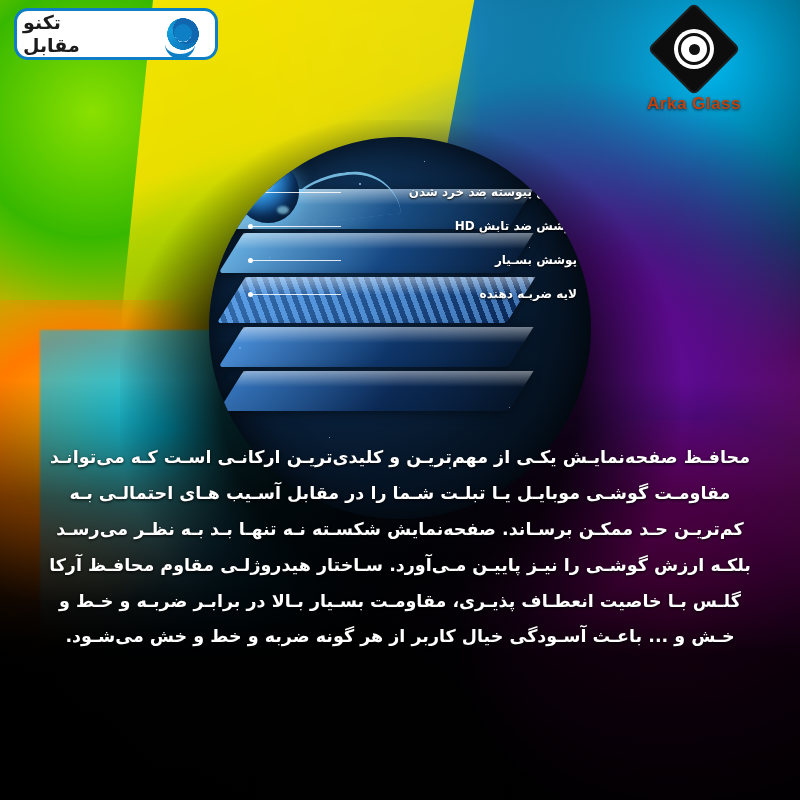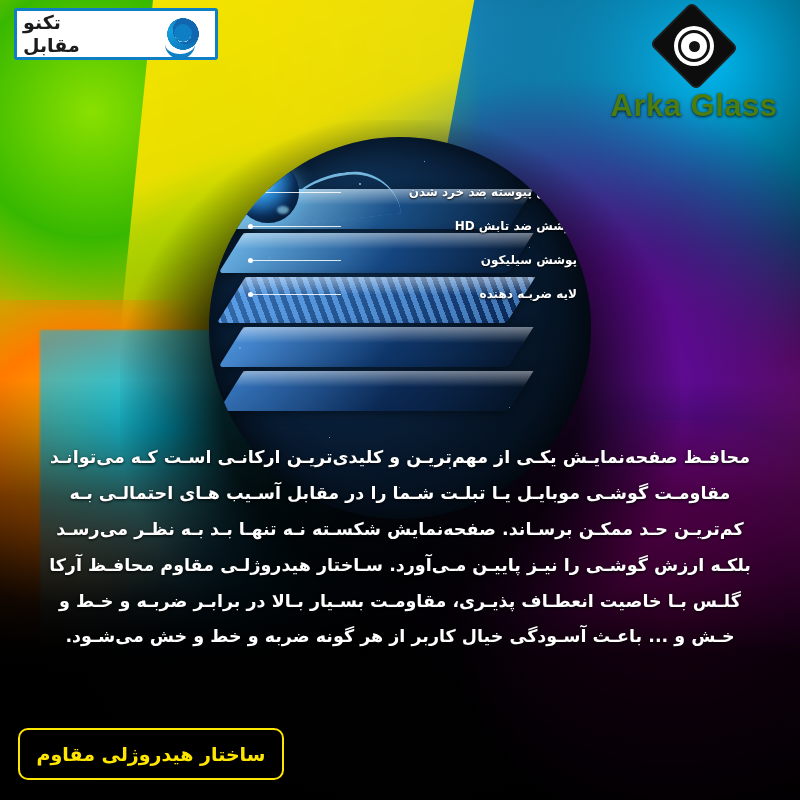--- a/index.html
+++ b/index.html
@@ -54,21 +54,21 @@
     background:radial-gradient(circle at 50% 50%, rgba(0,0,0,.92) 0%, rgba(0,0,0,.82) 45%, rgba(0,0,0,0) 72%);
   }
   .bg-bottom-fade{
     position:absolute;left:0;right:0;bottom:0;height:420px;
     background:linear-gradient(to top, rgba(0,0,0,.97) 0%, rgba(0,0,0,.93) 35%, rgba(0,0,0,.55) 72%, rgba(0,0,0,0) 100%);
   }
 
   
   .logo-tl{
     position:absolute;left:14px;top:8px;width:204px;height:52px;
-    background:#ffffff;border:3px solid #0e7fc4;border-radius:3px;
+    background:#ffffff;border:3px solid #0e7fc4;border-radius:14px;
     display:flex;align-items:center;justify-content:flex-start;
     box-sizing:border-box;padding:0 6px;
   }
   .logo-tl .tl-words{
     display:flex;flex-direction:column;align-items:flex-end;
     line-height:1;margin-right:auto;padding-right:6px;
   }
   .logo-tl .tl-words span{
     color:#1b1b1b;font-weight:bold;font-size:19px;letter-spacing:0;
   }
@@ -108,21 +108,21 @@
     background:#fff;display:flex;align-items:center;justify-content:center;
   }
   .logo-ar .diamond .inner .ring{
     width:26px;height:26px;border-radius:50%;border:3px solid #111;
     display:flex;align-items:center;justify-content:center;
   }
   .logo-ar .diamond .inner .ring .core{
     width:11px;height:11px;border-radius:50%;background:#111;
   }
   .logo-ar .brand{
-    margin-top:12px;color:#4d7c0f;font-size:31px;font-weight:bold;
+    margin-top:12px;color:#c2410c;font-size:17px;font-weight:bold;
     letter-spacing:.5px;text-shadow:0 1px 3px rgba(0,0,0,.8);
     font-family:"Liberation Sans",sans-serif;
   }
 
   
   .circle-wrap{
     position:absolute;left:200px;top:128px;width:400px;height:400px;
   }
   .circle-ring{
     position:absolute;inset:0;border-radius:50%;
@@ -315,30 +315,27 @@
         <div class="callout">
           <span class="line"></span>
           <span class="lbl">پوشش پیوسته ضد خرد شدن</span>
         </div>
         <div class="callout">
           <span class="line"></span>
           <span class="lbl">پوشش ضد تابش HD</span>
         </div>
         <div class="callout">
           <span class="line"></span>
-          <span class="lbl">پوشش سیلیکون</span>
+          <span class="lbl">پوشش بسـیار</span>
         </div>
         <div class="callout">
           <span class="line"></span>
           <span class="lbl">لایه ضربـه دهنده</span>
         </div>
       </div>
 
     </div>
   </div>
 
   <div class="copy">محافـظ صفحه‌نمایـش یکـی از مهم‌تریـن و کلیدی‌تریـن ارکانـی اسـت کـه می‌توانـد مقاومـت گوشـی موبایـل یـا تبلـت شـما را در مقابل آسـیب هـای احتمالـی بـه کم‌تریـن حـد ممکـن برسـاند. صفحه‌نمایش شکسـته نـه تنهـا بـد بـه نظـر می‌رسـد بلکـه ارزش گوشـی را نیـز پاییـن مـی‌آورد. سـاختار هیدروژلـی مقاوم محافـظ آرکا گلـس بـا خاصیت انعطـاف پذیـری، مقاومـت بسـیار بـالا در برابـر ضربـه و خـط و خـش و ... باعـث آسـودگی خیال کاربر از هر گونه ضربه و خط و خش می‌شـود.</div>
 
-  <div class="badge">
-    <span>ساختار هیدروژلی مقاوم</span>
-  </div>
 
 </div>
 
 </body></html>

